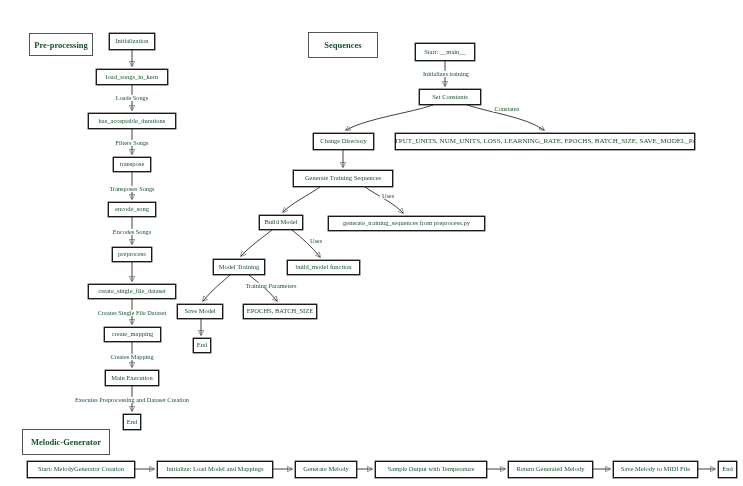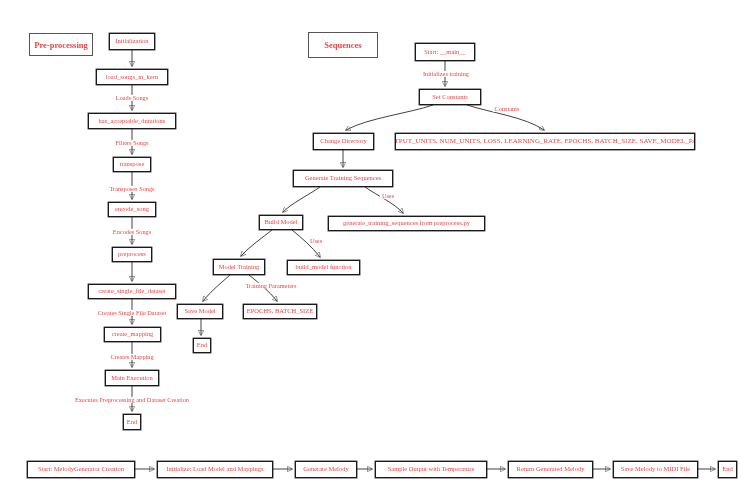--- a/index.html
+++ b/index.html
@@ -1,18 +1,18 @@
 <!DOCTYPE html>
 <html><head>
 <meta charset="utf-8">
 <style>
   html,body{margin:0;padding:0;background:#ffffff;}
   .canvas{
     position:relative;width:743px;height:486px;background:#ffffff;
-    font-family:"Liberation Serif", serif;color:#ef4444;overflow:hidden;
+    font-family:"Liberation Serif", serif;color:#14532d;overflow:hidden;
   }
   .edges-svg{position:absolute;left:0;top:0;width:743px;height:486px;}
   .edges-svg path{stroke:#2b2b2b;stroke-width:0.9;fill:none;}
   .node{
     position:absolute;box-sizing:border-box;border:1px solid #1a1a1a;background:#fff;
     display:flex;align-items:center;justify-content:center;
     font-size:6.5px;line-height:1;white-space:nowrap;overflow:hidden;
     box-shadow:0 0 0 0.4px #1a1a1a;
   }
   .section-label{
@@ -65,20 +65,21 @@
       <path d="M273,469 L292,469" marker-end="url(#arrow)"></path>
       <path d="M357,469 L372,469" marker-end="url(#arrow)"></path>
       <path d="M487,469 L505,469" marker-end="url(#arrow)"></path>
       <path d="M593,469 L610,469" marker-end="url(#arrow)"></path>
       <path d="M698,469 L715,469" marker-end="url(#arrow)"></path>
     </g>
   </svg>
 
   <div class="section-label" style="left:29px;top:33px;width:64px;height:23px">Pre-processing</div>
   <div class="section-label" style="left:308px;top:32px;width:70px;height:26px">Sequences</div>
+  <div class="section-label" style="left:22px;top:429px;width:88px;height:26px">Melodic-Generator</div>
 
   <div class="node" style="left:109px;top:33px;width:46px;height:17px">Initialization</div>
   <div class="node" style="left:96px;top:69px;width:72px;height:16px">load_songs_in_kern</div>
   <div class="node" style="left:88px;top:113px;width:88px;height:16px">has_acceptable_durations</div>
   <div class="node" style="left:113px;top:157px;width:38px;height:15px">transpose</div>
   <div class="node" style="left:108px;top:202px;width:48px;height:15px">encode_song</div>
   <div class="node" style="left:112px;top:247px;width:40px;height:15px">preprocess</div>
   <div class="node" style="left:88px;top:284px;width:88px;height:15px">create_single_file_dataset</div>
   <div class="node" style="left:104px;top:327px;width:57px;height:15px">create_mapping</div>
   <div class="node" style="left:105px;top:370px;width:54px;height:16px">Main Execution</div>

